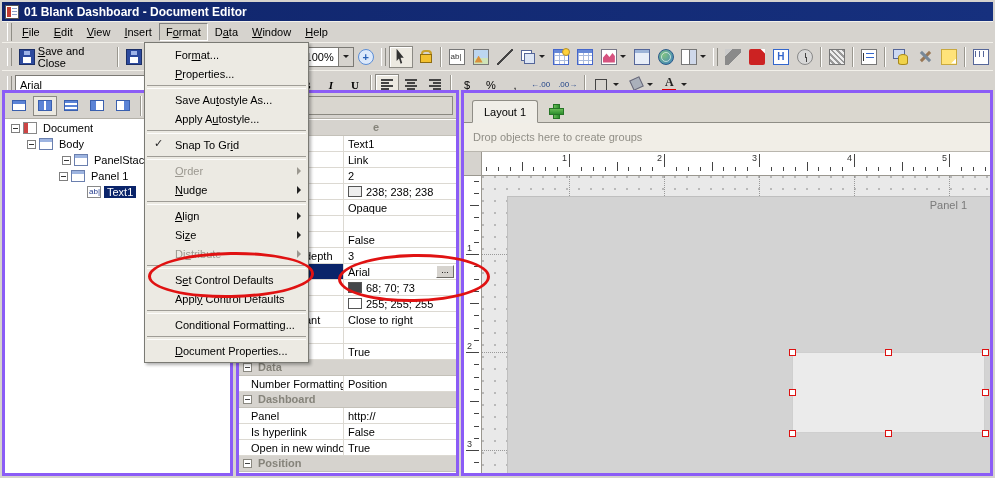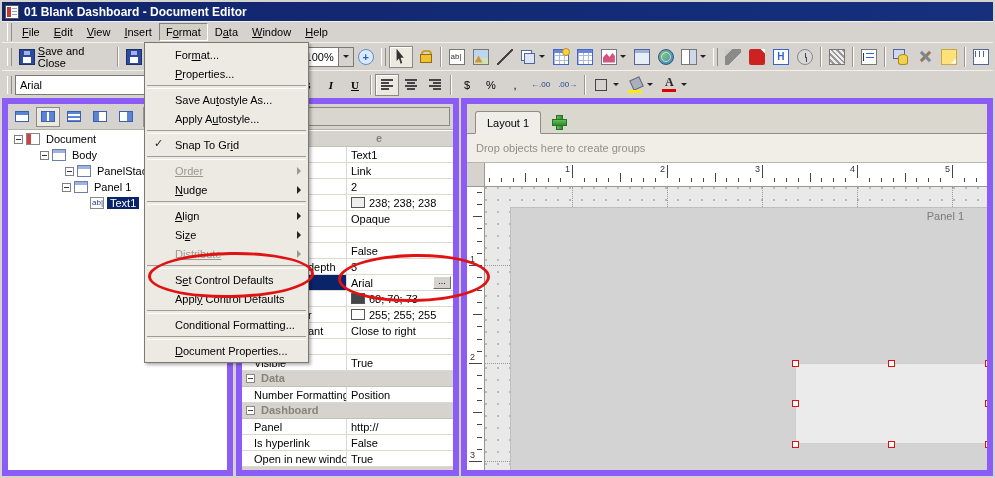--- a/index.html
+++ b/index.html
@@ -83,21 +83,21 @@
   .ic-note{background:#ffe37a;border:1px solid #c9a93f;}
   .ic-note::after{content:"";position:absolute;right:0;bottom:0;width:5px;height:5px;background:#fff;clip-path:polygon(0 100%,100% 0,100% 100%);}
   .ic-ruler{background:#fff;border:1px solid #556699;}
   .ic-ruler::after{content:"";position:absolute;left:1px;right:1px;top:1px;height:6px;background:repeating-linear-gradient(90deg,#556699 0 1px,transparent 1px 4px);}
   .ic-border-sq::after{content:"";position:absolute;inset:2px;border:1px solid #444;}
   .ic-bucket::before{content:"";position:absolute;top:1px;left:4px;width:9px;height:9px;background:#aab0bb;border:1px solid #667;transform:rotate(-25deg);}
   .ic-bucket::after{content:"";position:absolute;bottom:0;left:1px;right:1px;height:3px;background:#ffec00;}
   .ic-fontA::before{content:"A";position:absolute;top:-2px;left:0;right:0;text-align:center;font-family:"Liberation Serif",serif;font-weight:bold;font-size:12px;color:#222;}
   .ic-fontA::after{content:"";position:absolute;bottom:1px;left:1px;right:1px;height:3px;background:#dd0000;}
   
-  .panelbox{position:absolute;top:96px;bottom:0;background:#fff;border:6px solid #8b5cf6;}
+  .panelbox{position:absolute;top:88px;bottom:0;background:#fff;border:3px solid #8b5cf6;}
   #tree-panel{left:0;width:231px;}
   #prop-panel{left:234px;width:223px;}
   #layout-panel{left:459px;right:0;background:#DAD7CF;}
   .panel-toolbar{height:26px;background:#D6D3CE;border-bottom:1px solid #b4b1a9;display:flex;align-items:center;padding:0 2px;gap:2px;}
   .vbtn{width:24px;height:20px;display:flex;align-items:center;justify-content:center;border:1px solid transparent;}
   .vbtn.on{border:1px solid #8c8a84;background:#ece9e1;}
   .vicon{width:14px;height:11px;border:1px solid #3a5fae;background:#fff;position:relative;}
   .vicon.v1{background:linear-gradient(#5b83d6 3px,#fff 3px);}
   .vicon.v2{background:linear-gradient(90deg,#5b83d6 42%,#fff 42% 58%,#5b83d6 58%);}
   .vicon.v3{background:repeating-linear-gradient(#5b83d6 0 2px,#fff 2px 4px);}
@@ -159,21 +159,21 @@
   .gridh{position:absolute;left:0;width:25px;border-top:1px dotted #999;}
   .panel1{position:absolute;left:25px;top:20px;right:0;bottom:0;background:#d3d3d3;border-left:1px solid #bfbfbf;border-top:1px solid #bfbfbf;}
   .panel1-label{position:absolute;top:2px;right:23px;color:#7a7a7a;font-size:11px;}
   .selobj{position:absolute;left:310px;top:176px;width:193px;height:81px;background:#ebebeb;border:1px solid #cfcfcf;}
   .handle{position:absolute;width:7px;height:7px;background:#fff;border:1px solid #dd1111;}
   
   #format-menu{position:absolute;left:142px;top:40px;width:165px;background:#eceae3;border:1px solid #7a7a74;box-shadow:2px 2px 3px rgba(0,0,0,.3);z-index:30;padding:2px 0;}
   .mi{height:19px;display:flex;align-items:center;padding:0 16px 0 30px;position:relative;font-size:11px;white-space:nowrap;}
   .mi .check{position:absolute;left:9px;top:2px;font-size:11px;color:#222;}
   .mi .sub{position:absolute;right:7px;width:0;height:0;border:4px solid transparent;border-left-color:#222;border-right-width:0;}
-  .mi.dis{color:#9b9890;text-decoration:underline;}
+  .mi.dis{color:#9b9890;}
   .mi.dis .sub{border-left-color:#9b9890;}
   .mi-sep{height:7px;display:flex;align-items:center;}
   .mi-sep::after{content:"";flex:1;height:2px;border-top:1px solid #9f9d96;border-bottom:1px solid #fdfdfb;margin:0 2px;}
   
   .ellipse{position:absolute;border:3px solid #e01212;border-radius:50%;z-index:40;pointer-events:none;}
   #ellipse1{left:146px;top:250px;width:166px;height:46px;transform:rotate(-1deg);}
   #ellipse2{left:336px;top:252px;width:152px;height:48px;transform:rotate(-1deg);}
   u{text-decoration:underline;}
 </style>
 </head>
@@ -391,21 +391,21 @@
           <span class="minibox">+</span>
           <span class="minibox">+</span>
         </div>
       </div>
     <div class="tree" id="tree">
         <div class="trow" style="padding-left: 6px;">
           <span class="texp"></span>
           <span class="ti ti-document"></span>
           <span class="tlabel">Document</span>
         </div>
-        <div class="trow" style="padding-left: 32px;">
+        <div class="trow" style="padding-left: 22px;">
           <span class="texp"></span>
           <span class="ti ti-window"></span>
           <span class="tlabel">Body</span>
         </div>
         <div class="trow" style="padding-left: 57px;">
           <span class="texp"></span>
           <span class="ti ti-window"></span>
           <span class="tlabel">PanelStack</span>
         </div>
         <div class="trow" style="padding-left: 54px;">

